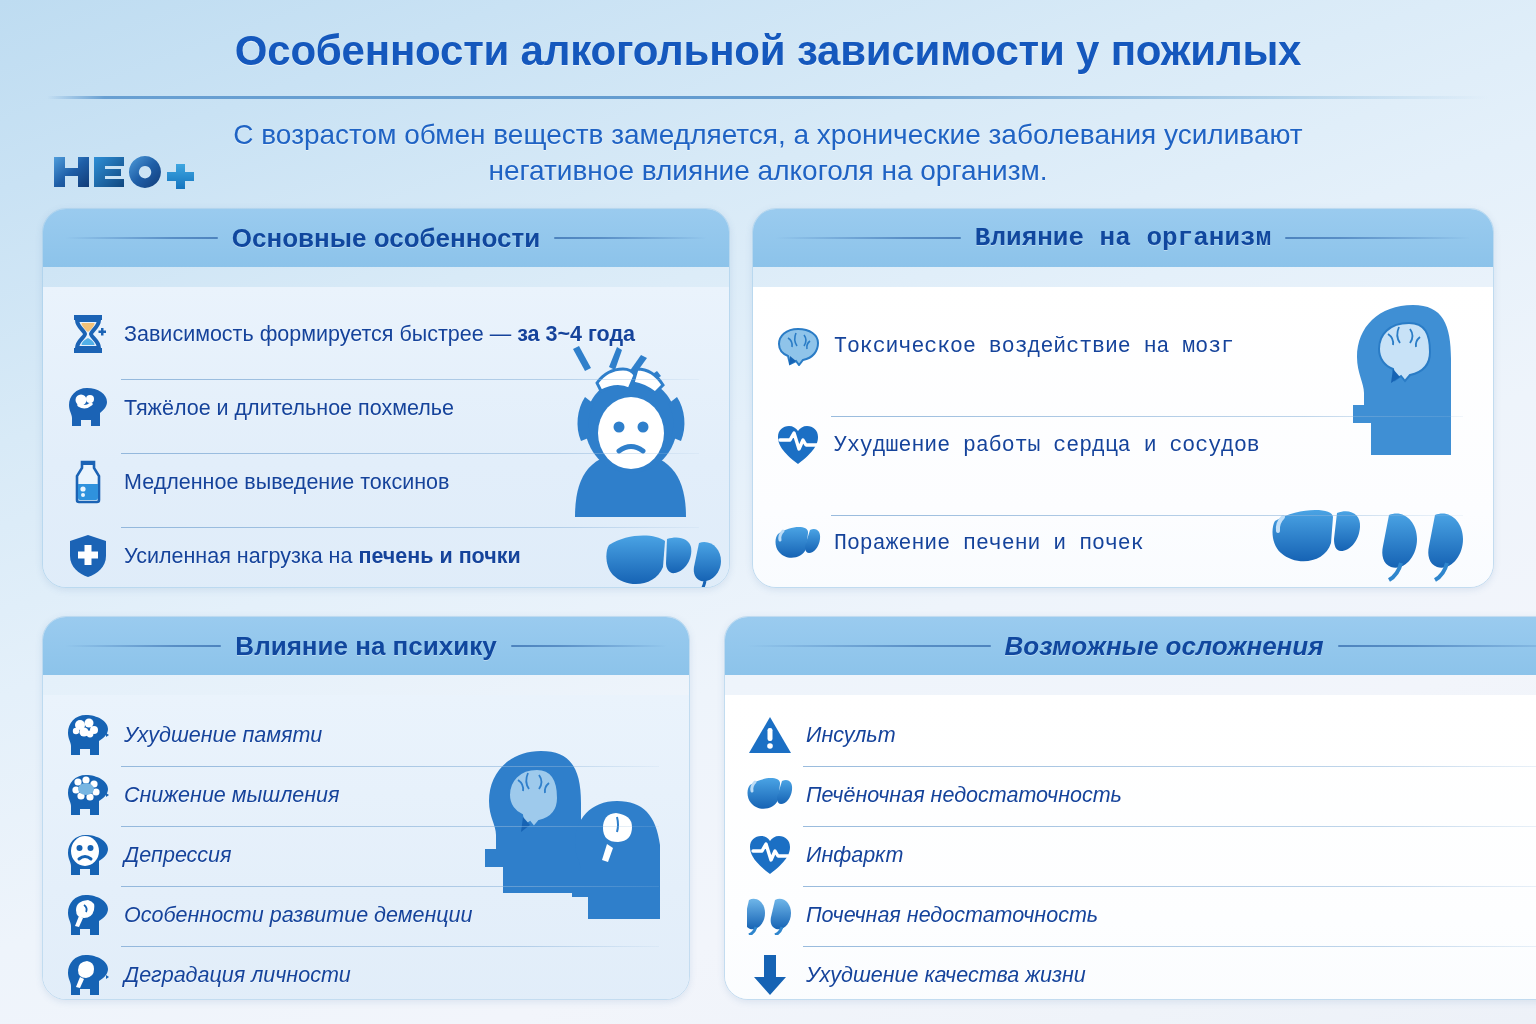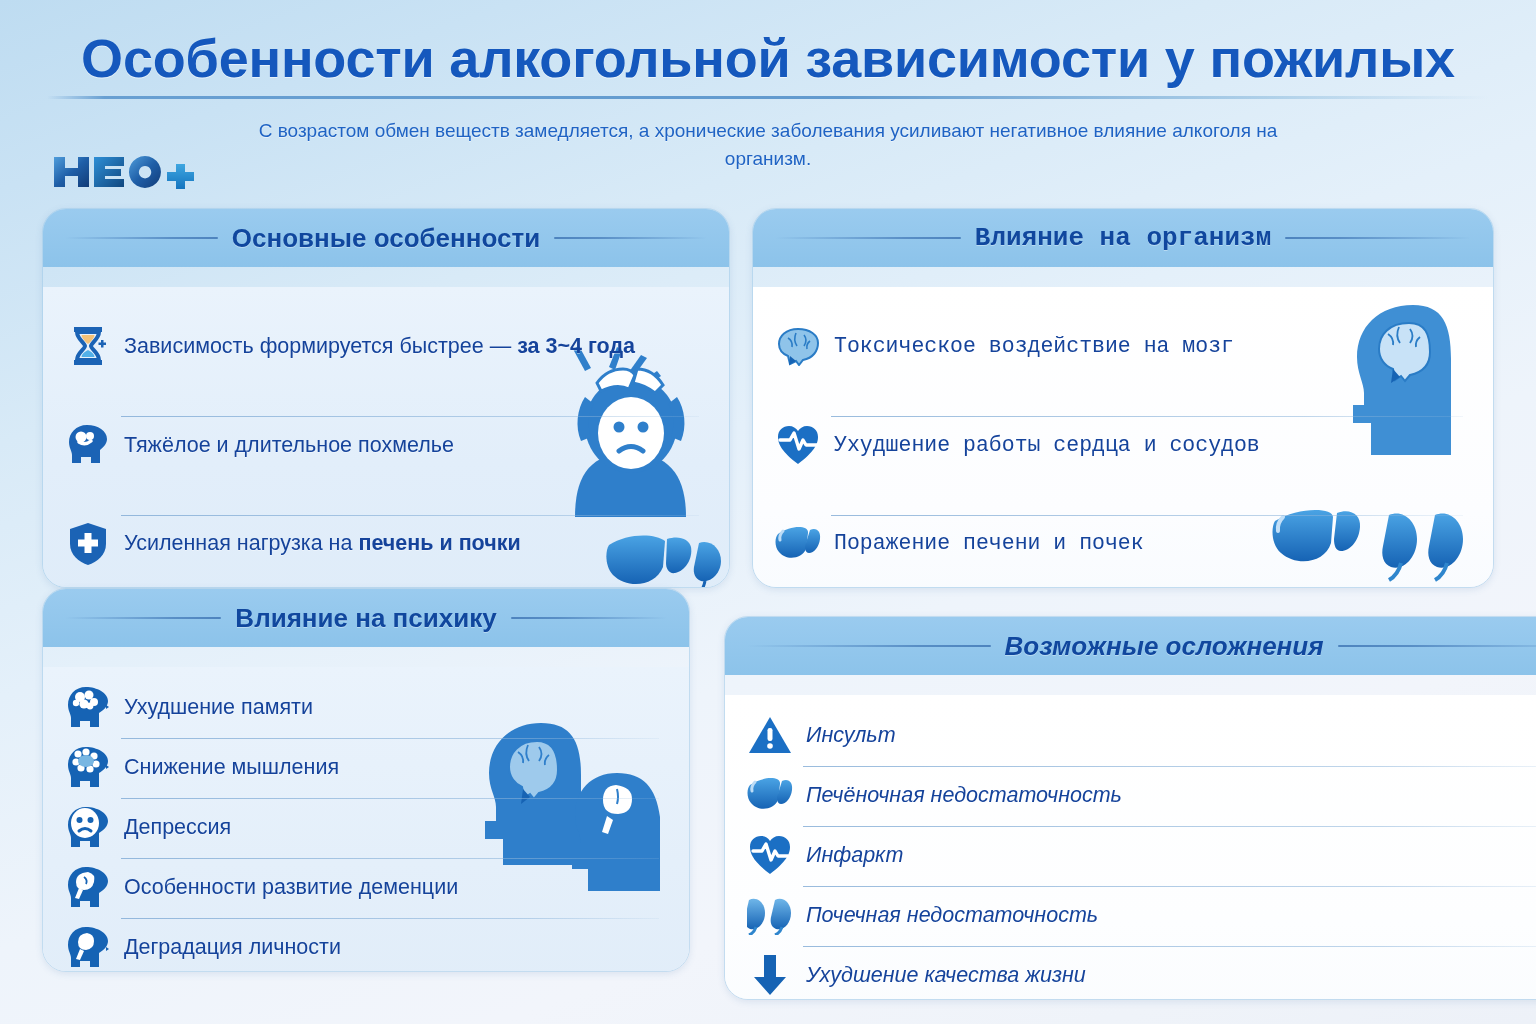--- a/index.html
+++ b/index.html
@@ -32,21 +32,21 @@
     left: 0; top: 0;
     width: 1536px;
     height: 200px;
   }
 
   .page-title {
     position: absolute;
     left: 0; top: 27px;
     width: 1536px;
     text-align: center;
-    font-size: 54px;
+    font-size: 42px;
     font-weight: bold;
     letter-spacing: -0.2px;
     color: #1558bd;
     text-shadow: 0 1px 0 rgba(255,255,255,0.55);
     white-space: nowrap;
   }
 
   .title-divider {
     position: absolute;
     left: 47px; top: 96px;
@@ -59,22 +59,22 @@
         rgba(120,175,215,0.45) 85%,
         rgba(150,195,225,0) 100%);
     border-radius: 2px;
   }
 
   .subtitle {
     position: absolute;
     left: 218px; top: 117px;
     width: 1100px;
     text-align: center;
-    font-size: 19px;
-    line-height: 28px;
+    font-size: 28px;
+    line-height: 36px;
     color: #1f63c4;
     text-shadow: 0 1px 0 rgba(255,255,255,0.5);
   }
 
   
   .logo {
     position: absolute;
     left: 50px; top: 152px;
     height: 40px;
     display: flex;
@@ -87,21 +87,21 @@
   .card {
     position: absolute;
     border-radius: 24px;
     overflow: hidden;
     box-shadow: 0 2px 7px rgba(60,110,165,0.13);
     border: 1px solid rgba(150,195,230,0.5);
   }
 
   .card.tl { left: 42px;  top: 208px; width: 688px; height: 380px; }
   .card.tr { left: 752px; top: 208px; width: 742px; height: 380px; font-family: Liberation Mono, monospace; }
-  .card.bl { left: 42px;  top: 588px; width: 648px; height: 384px; }
+  .card.bl { left: 42px;  top: 616px; width: 648px; height: 384px; }
   .card.br { left: 724px; top: 616px; width: 880px; height: 384px; font-style: italic; }
 
   .card-head {
     height: 58px;
     background: linear-gradient(180deg, #9acbef 0%, #8cc3ea 100%);
     display: flex;
     align-items: center;
     justify-content: center;
     gap: 14px;
     padding: 0 22px;
@@ -128,21 +128,21 @@
     position: relative;
     height: calc(100% - 58px);
     padding: 10px 22px 14px 22px;
     display: flex;
     flex-direction: column;
     justify-content: space-around;
     margin-top: 20px;
   }
   .card.tl .card-body { background: linear-gradient(180deg,#eaf3fc 0%, #e2eefa 55%, #dfecf9 100%); }
   .card.tr .card-body { background: linear-gradient(180deg,#ffffff 0%, #fcfdff 70%, #f8fbfe 100%); }
-  .card.bl .card-body { background: linear-gradient(180deg,#eaf3fc 0%, #e4effa 60%, #e1edf9 100%); }
+  .card.bl .card-body { background: linear-gradient(180deg,#eaf3fc 0%, #e4effa 60%, #e1edf9 100%); font-style: italic; }
   .card.br .card-body { background: linear-gradient(180deg,#ffffff 0%, #fdfeff 70%, #fafcfe 100%); }
 
   .row {
     position: relative;
     display: flex;
     align-items: center;
     gap: 13px;
     min-height: 56px;
     z-index: 2;
   }
@@ -251,20 +251,34 @@
           <circle cx="14" cy="14" r="5.5" fill="#fff"></circle>
           <circle cx="23" cy="13" r="4" fill="#fff"></circle>
           <path d="M12 19 q6 4 12 -1" stroke="#fff" stroke-width="3.5" fill="none" stroke-linecap="round"></path>
         </svg>
       </span>
       <span class="row-label">
         <span>Тяжёлое и длительное похмелье</span><b></b>
       </span>
     </div>
 
+    <div class="row">
+      <span class="row-icon">
+        <svg width="34" height="44" viewBox="0 0 34 44">
+          <path d="M11 2 h12 v6 l5 8 v24 a2 2 0 0 1 -2 2 H8 a2 2 0 0 1 -2-2 V16 l5-8 Z" fill="#e9f4fd" stroke="#1b63b5" stroke-width="2.6"></path>
+          <path d="M7 24 h20 v14 a2 2 0 0 1 -2 2 H9 a2 2 0 0 1 -2-2 Z" fill="#2f92dd"></path>
+          <circle cx="12" cy="29" r="2.6" fill="#eaf5fe"></circle>
+          <circle cx="12" cy="35" r="2" fill="#eaf5fe"></circle>
+          <rect x="10" y="1" width="14" height="4" rx="1.5" fill="#1b63b5"></rect>
+        </svg>
+      </span>
+      <span class="row-label">
+        <span>Медленное выведение токсинов</span><b></b>
+      </span>
+    </div>
 
     <div class="row">
       <span class="row-icon">
         <svg width="38" height="44" viewBox="0 0 38 44">
           <path d="M19 1 L37 7 v15 c0 11-9 18-18 21 C10 40 1 33 1 22 V7 Z" fill="#1b63b5"></path>
           <path d="M15.5 11 h7 v6.5 H29 v7 h-6.5 V31 h-7 v-6.5 H9 v-7 h6.5 Z" fill="#fff"></path>
         </svg>
       </span>
       <span class="row-label">
         <span>Усиленная нагрузка на </span><b>печень и почки</b>

